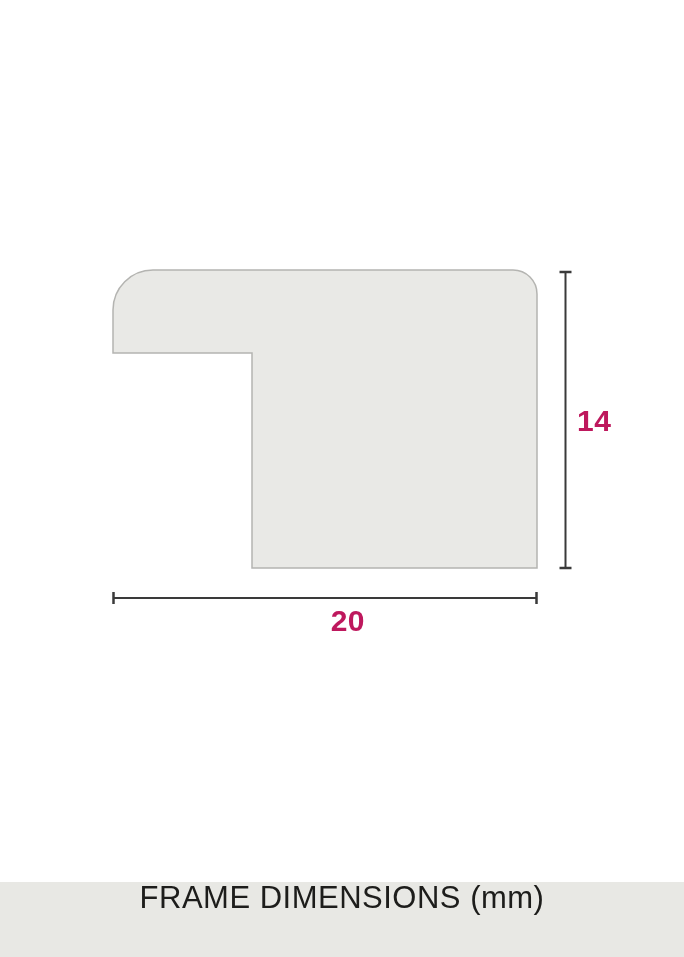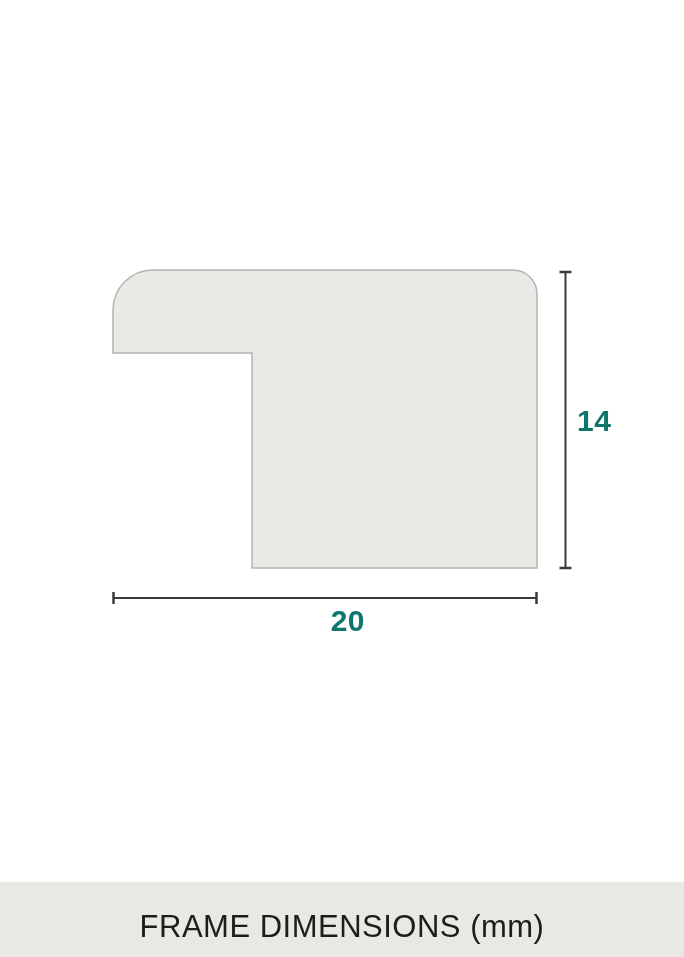--- a/index.html
+++ b/index.html
@@ -20,34 +20,33 @@
     top: 0;
     width: 684px;
     height: 957px;
     display: block;
   }
   .dim-label {
     position: absolute;
     font-size: 30px;
     font-weight: 600;
     line-height: 1;
-    color: #0f766e;
+    color: #be185d;
     letter-spacing: 0.5px;
   }
   .dim-label.height { left: 577px; top: 406px; }
   .dim-label.width  { left: 285px; top: 606px; width: 80px; text-align: right; }
   .caption-bar {
     position: absolute;
     left: 0;
     top: 882px;
     width: 684px;
     height: 75px;
     background: #e8e8e4;
     box-sizing: border-box;
-    padding-top: 29px;
     text-align: center;
   }
   .caption-text {
     font-size: 31px;
     font-weight: 500;
     line-height: 1;
     letter-spacing: 0.5px;
     color: #1d1d1b;
   }
 </style>

